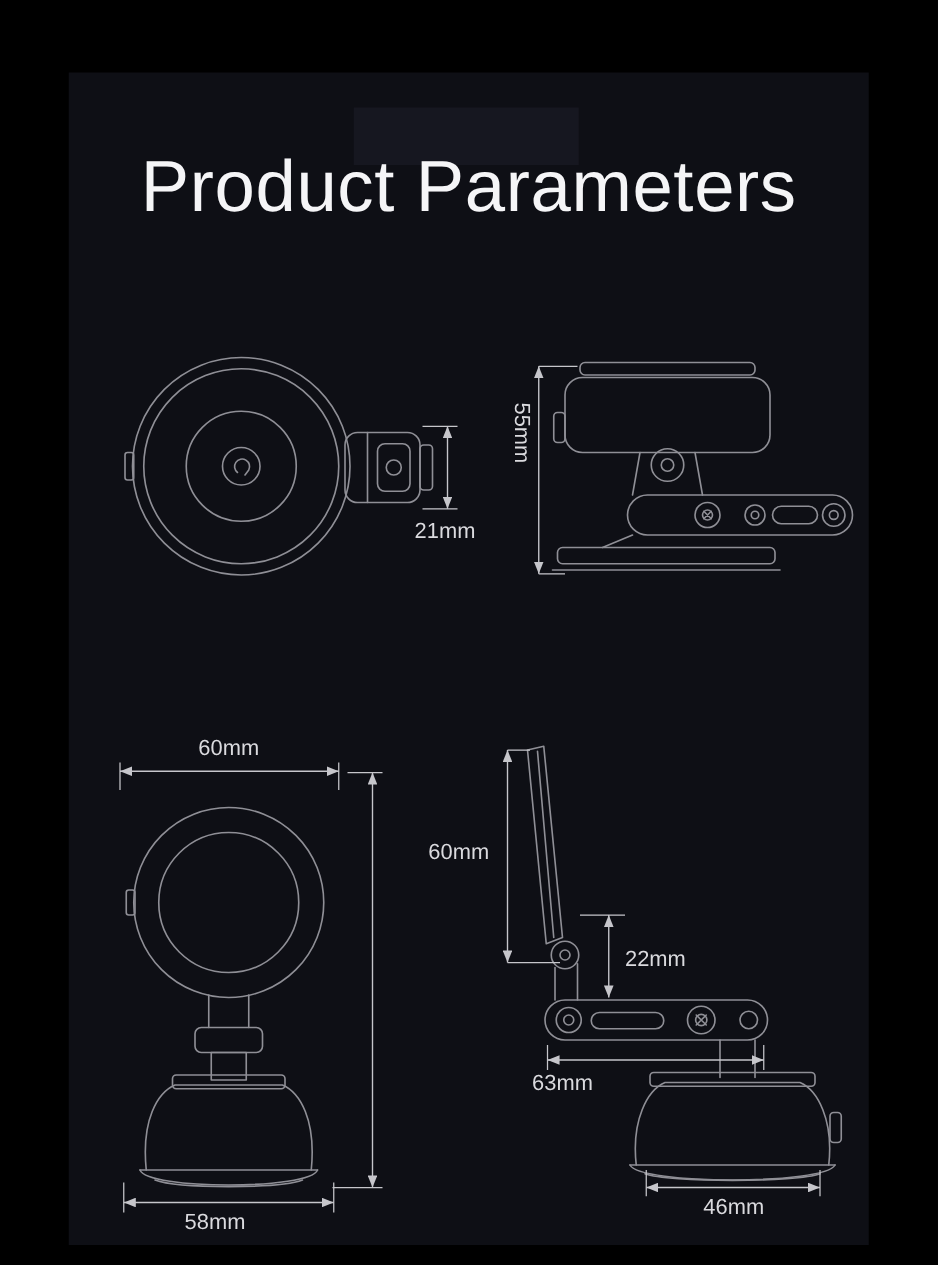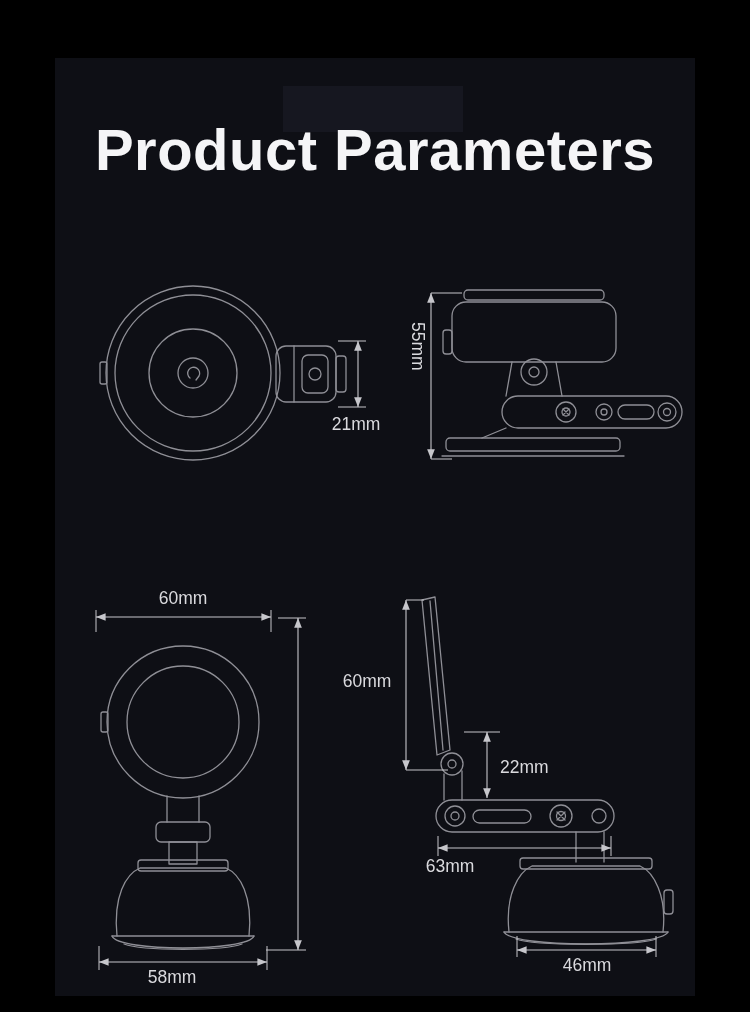--- a/index.html
+++ b/index.html
@@ -25,21 +25,21 @@
     background: #181922;
     opacity: 0.85;
   }
   .page-title {
     position: absolute;
     left: 0; top: 116px;
     width: 100%;
     text-align: center;
     color: var(--title, #f5f5f7);
     font-size: 58px;
-    font-weight: 700;
+    font-weight: 400;
     letter-spacing: 0.5px;
   }
   svg.scene { position: absolute; left: 0; top: 0; }
   .draw * { fill: none; stroke: var(--line, #8f8f96); stroke-width: 1.3; stroke-linecap: round; stroke-linejoin: round; }
   .dim  { fill: none; stroke: var(--dimension, #c6c6cb); stroke-width: 1.1; }
   .tick { fill: none; stroke: var(--dimension, #c6c6cb); stroke-width: 1; }
   .arrow-fill { fill: var(--dimension, #c6c6cb); stroke: none; }
   .dim-label {
     fill: var(--label, #dadade);
     font-size: 17.5px;

